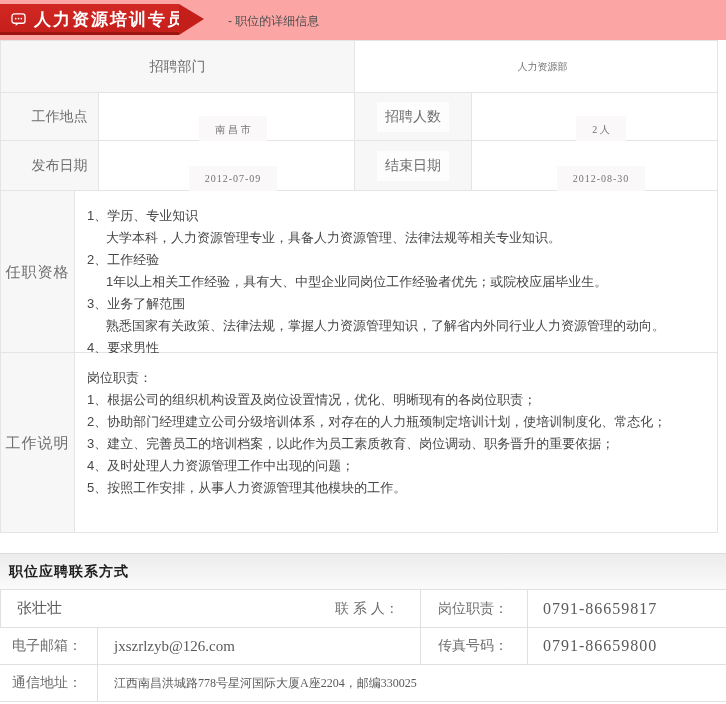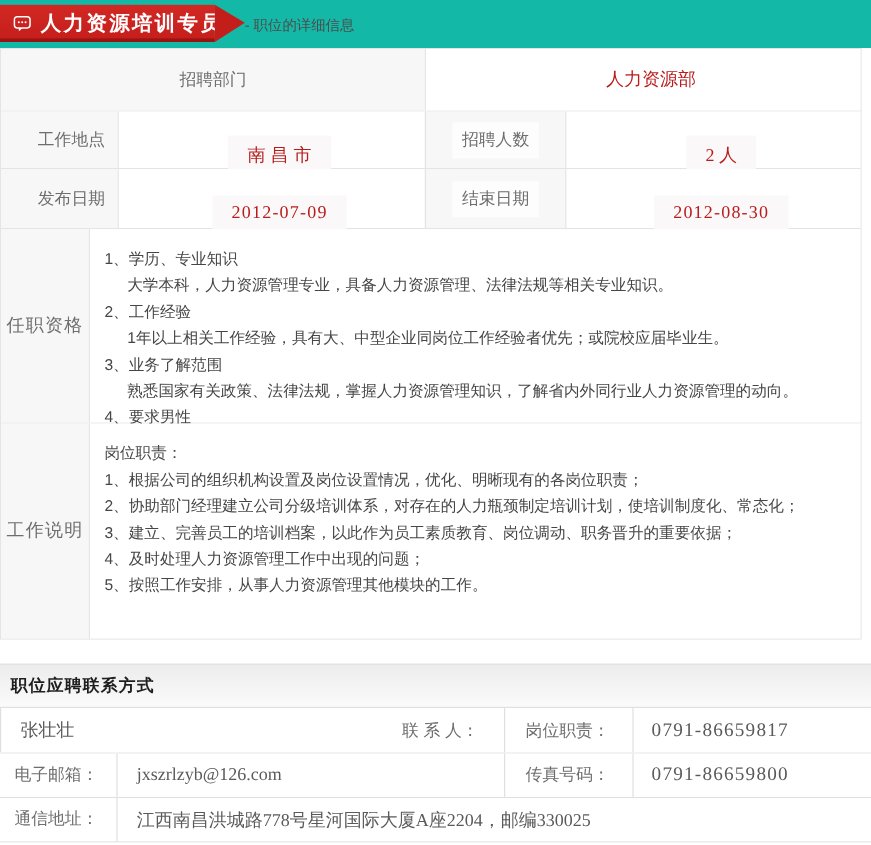--- a/index.html
+++ b/index.html
@@ -7,45 +7,45 @@
   body {
     font-family: "Liberation Sans", sans-serif;
     color: #555;
     position: relative;
     height: 704px;
     overflow: hidden;
   }
   .serif { font-family: "Liberation Serif", serif; }
 
   
-  .banner-row { position: relative; height: 40px; background: #14b8a6; }
+  .banner-row { position: relative; height: 40px; background: #fca5a5; }
   .ribbon {
     position: absolute; left: 0; top: 4px; height: 31px; width: 179px;
     background: linear-gradient(#d22823, #c41e1b);
     display: flex; align-items: center; padding-left: 11px;
   }
   .ribbon::before {
     content: ""; position: absolute; left: 0; bottom: 0; width: 100%; height: 3px;
     background: rgba(80,0,0,.35);
   }
   .ribbon-arrow {
     position: absolute; left: 179px; top: 4px; width: 0; height: 0;
     border-top: 15px solid transparent; border-bottom: 16px solid transparent;
     border-left: 25px solid #c41e1b;
   }
   .bubble-icon { width: 15px; height: 14px; margin-right: 8px; flex: 0 0 auto; }
   .banner-title { color: #fff; font-size: 17px; font-weight: bold; letter-spacing: 2px; white-space: nowrap; }
-  .banner-sub { position: absolute; left: 204px; top: 13px; font-size: 12px; color: #4d4d4d; }
+  .banner-sub { position: absolute; left: 228px; top: 13px; font-size: 12px; color: #4d4d4d; }
 
   
   .jobtable { width: 718px; border: 1px solid #e4e4e4; border-bottom: none; }
   .trow { display: flex; border-bottom: 1px solid #e4e4e4; }
   .cell { display: flex; align-items: center; }
   .lab { background: #f7f7f7; color: #6e6e6e; font-size: 14px; }
-  .val { background: #fff; color: #b91c1c; font-size: 15px; padding-left: 13px; }
+  .val { background: #fff; color: #737373; font-size: 10px; padding-left: 13px; }
   .c-border { border-left: 1px solid #e4e4e4; }
   .center { justify-content: center; }
   .box { background: #faf8f8; padding: 7px 16px; white-space: nowrap; margin-top: 26px; }
   .wbox { background: #fdfdfd; padding: 6px 8px; white-space: nowrap; }
   .r1 { height: 52px; }
   .r2 { height: 48px; }
   .r3 { height: 50px; }
   .w-l1 { width: 97px; padding-left: 20px; }
   .w-v1 { width: 256px; }
   .w-l2 { width: 117px; }
@@ -85,21 +85,21 @@
   .clab { color: #6e6e6e; font-size: 14px; background: #fff; }
   .cval { color: #5a5a5a; background: #fff; }
   .cw-l1 { width: 97px; padding-left: 12px; }
   .cw-v1 { width: 323px; padding-left: 16px; border-left: 1px solid #e0e0e0; }
   .cw-l2 { width: 107px; padding-left: 17px; border-left: 1px solid #e0e0e0; }
   .cw-v2 { flex: 1; padding-left: 15px; border-left: 1px solid #e0e0e0; }
   .cw-vwide { flex: 1; padding-left: 16px; border-left: 1px solid #e0e0e0; }
   .phone { font-size: 16px; letter-spacing: 1px; }
   .email { font-size: 15px; }
   .name { font-size: 15px; }
-  .addr { font-size: 15px; }
+  .addr { font-size: 12px; }
 </style>
 </head>
 <body>
 
 <div class="banner-row">
   <div class="ribbon">
     <svg class="bubble-icon" viewBox="0 0 16 15">
       <rect x="1" y="1" width="14" height="10" rx="2.5" fill="none" stroke="#ffffff" stroke-width="1.4"></rect>
       <path d="M5 11 L5 14 L8.5 11 Z" fill="#ffffff"></path>
       <circle cx="5" cy="6" r="0.9" fill="#ffffff"></circle>

